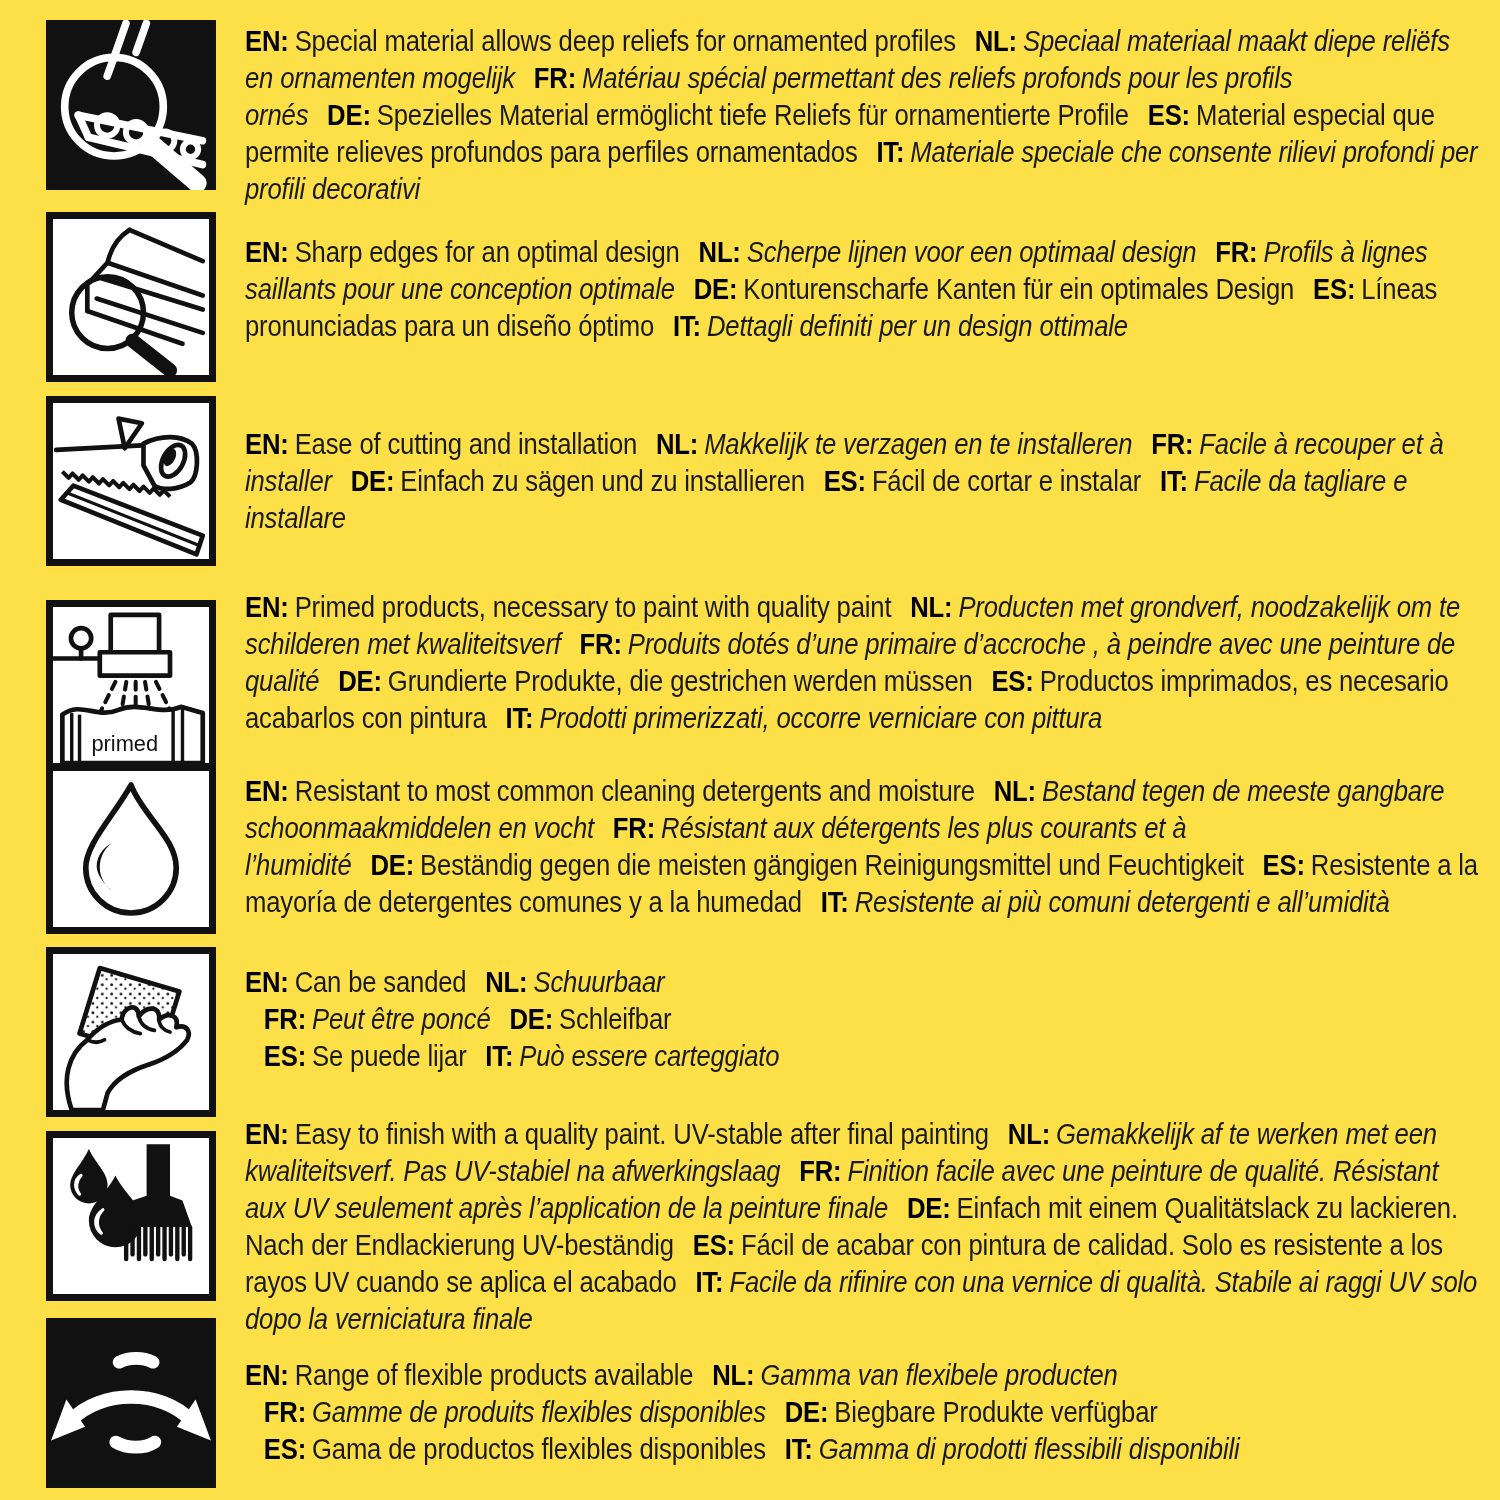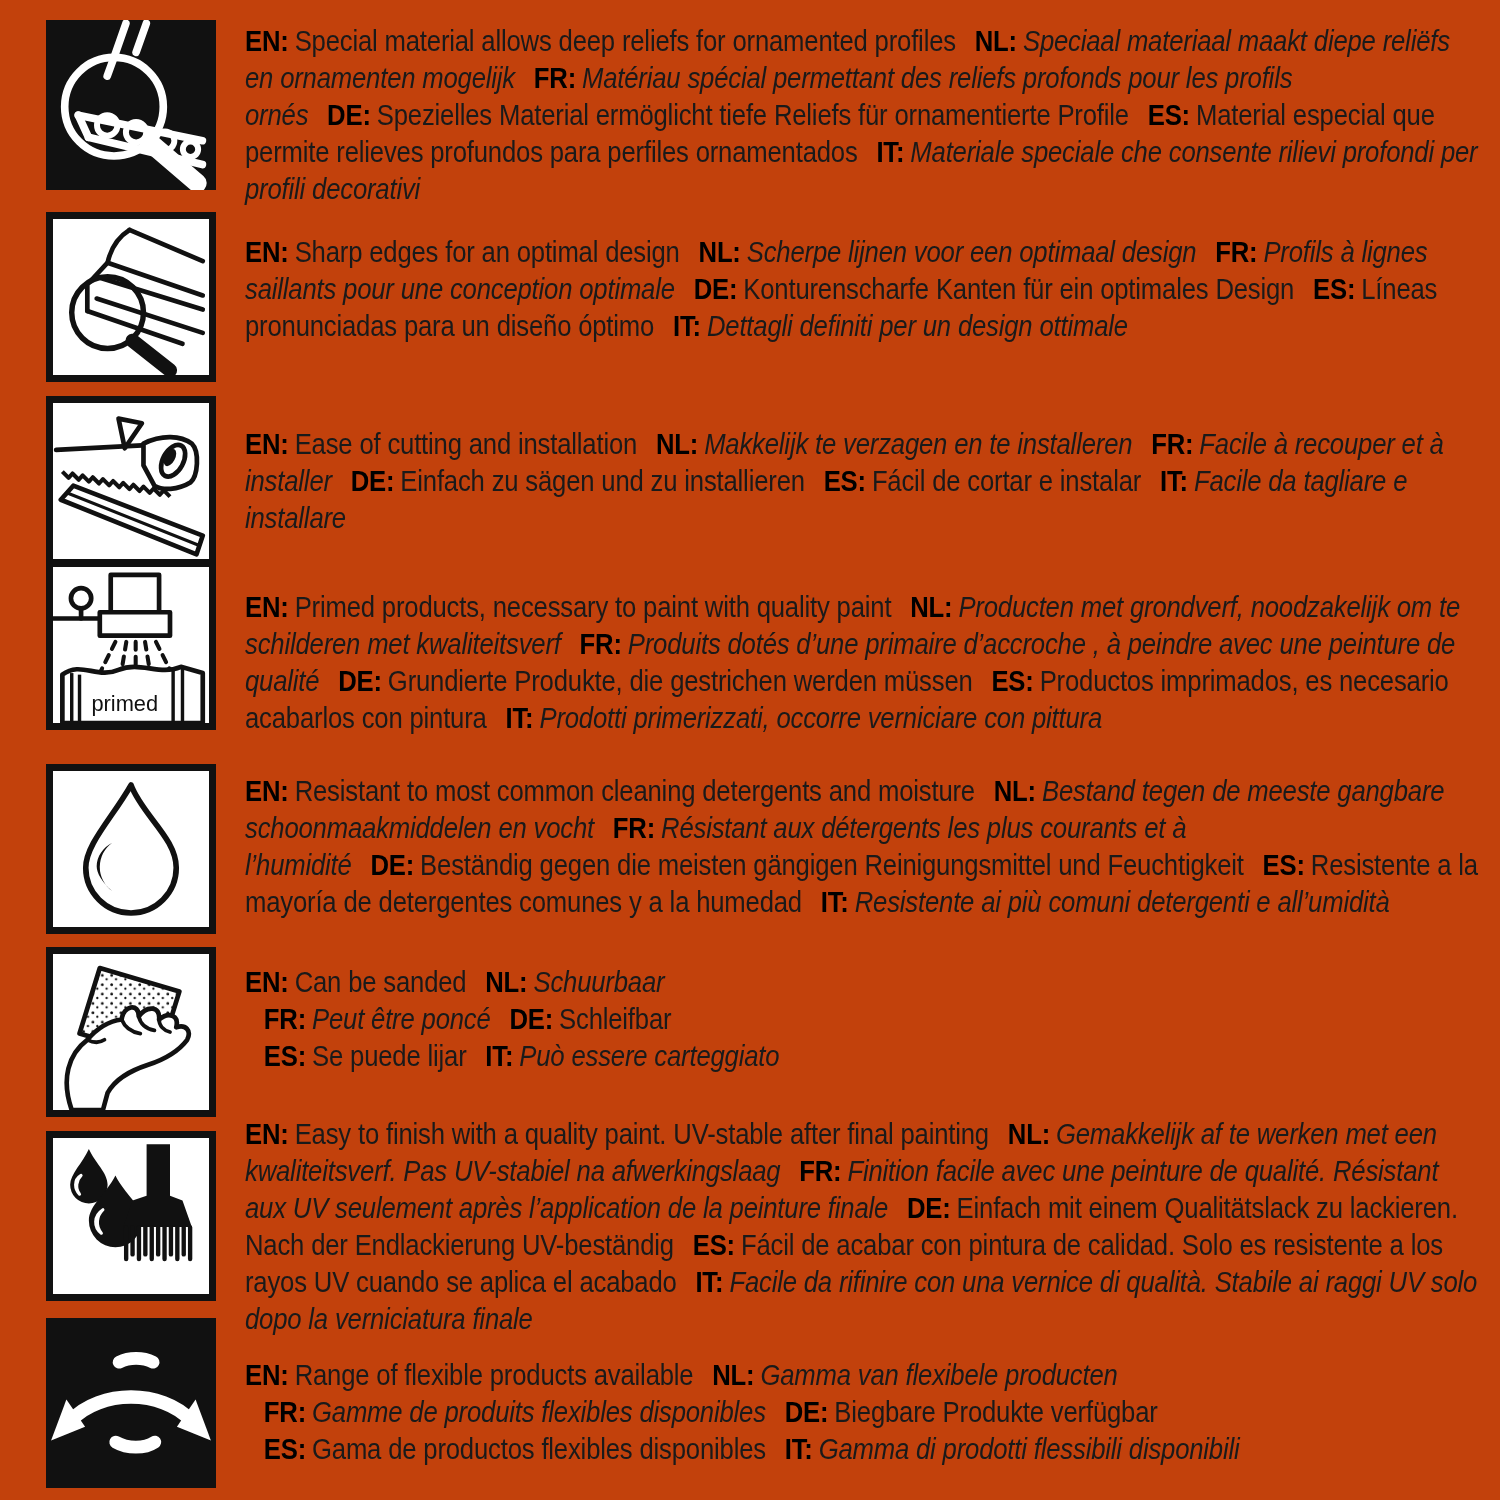--- a/index.html
+++ b/index.html
@@ -1,17 +1,17 @@
 <!DOCTYPE html>
 <html><head>
 <meta charset="utf-8">
 <style>
   html,body{margin:0;padding:0;background:#ffffff;}
   #canvas{
-    position:relative;width:1500px;height:1500px;background:#c2410c;
+    position:relative;width:1500px;height:1500px;background:#fde047;
     overflow:hidden;
     font-family:"Liberation Sans","DejaVu Sans",sans-serif;
     color:#1a1a1a;
   }
   .icon-box{position:absolute;left:46px;width:170px;height:170px;box-sizing:border-box;}
   .icon-box.outlined{border:7px solid #111;background:#fff;}
   .icon-box.solid{background:#111;}
   .icon-box svg{display:block;width:100%;height:100%;}
   .text-block{
     position:absolute;left:245px;width:1445px;
@@ -82,21 +82,21 @@
     <path d="M6,44 l4,4 l2.5,-2.8 l4,4 l2.5,-2.8 l4,4 l2.5,-2.8 l4,4 l2.5,-2.8 l4,4 l2.5,-2.8 l4,4 l2.5,-2.8 l4,4 l2.5,-2.8 l4,4 l2.5,-2.8 l4,4 l2.5,-2.8 l4,4 l2.5,-2.8 l4,4" stroke="#111" stroke-width="2.6" fill="none" stroke-linejoin="round"></path>
     <path d="M58,26 C70,20 82,21 89,26 C94,31 93,47 88,51 C80,56 70,56 65,53 L58,40 Z" fill="#fff" stroke="#111" stroke-width="3" stroke-linejoin="round"></path>
     <ellipse cx="77" cy="37" rx="6.5" ry="11" transform="rotate(28 77 37)" fill="#fff" stroke="#111" stroke-width="3"></ellipse>
     <ellipse cx="75" cy="35" rx="3.2" ry="6" transform="rotate(28 75 35)" fill="#111"></ellipse>
   </svg>
         </div>
     <div class="text-block" style="top: 425px;"><span class="seg-label">EN:</span><span class="seg-text">Ease of cutting and installation</span><span class="seg-label gap">NL:</span><span class="seg-text italic">Makkelijk te verzagen en te installeren</span><span class="seg-label gap">FR:</span><span class="seg-text italic">Facile à recouper et à installer</span><span class="seg-label gap">DE:</span><span class="seg-text">Einfach zu sägen und zu installieren</span><span class="seg-label gap">ES:</span><span class="seg-text">Fácil de cortar e instalar</span><span class="seg-label gap">IT:</span><span class="seg-text italic">Facile da tagliare e installare</span></div>
   </div>
 
   <div>
-    <div class="icon-box outlined" style="top: 560px;">
+    <div class="icon-box outlined" style="top: 600px;">
           <svg viewBox="0 0 100 100" xmlns="http://www.w3.org/2000/svg">
     <g stroke="#111" fill="#fff" stroke-width="3" stroke-linecap="round" stroke-linejoin="round">
       <circle cx="18" cy="20" r="6.5"></circle>
       <path d="M18,26.5 L18,33" fill="none"></path>
       <path d="M0,33 L36,33" fill="none"></path>
       <rect x="37" y="5" width="31" height="24"></rect>
       <rect x="30" y="29" width="45" height="15"></rect>
     </g>
     <g stroke="#111" stroke-width="2.6" fill="none" stroke-dasharray="5 4.5" stroke-linecap="round">
       <path d="M40,48 L27,74"></path>

